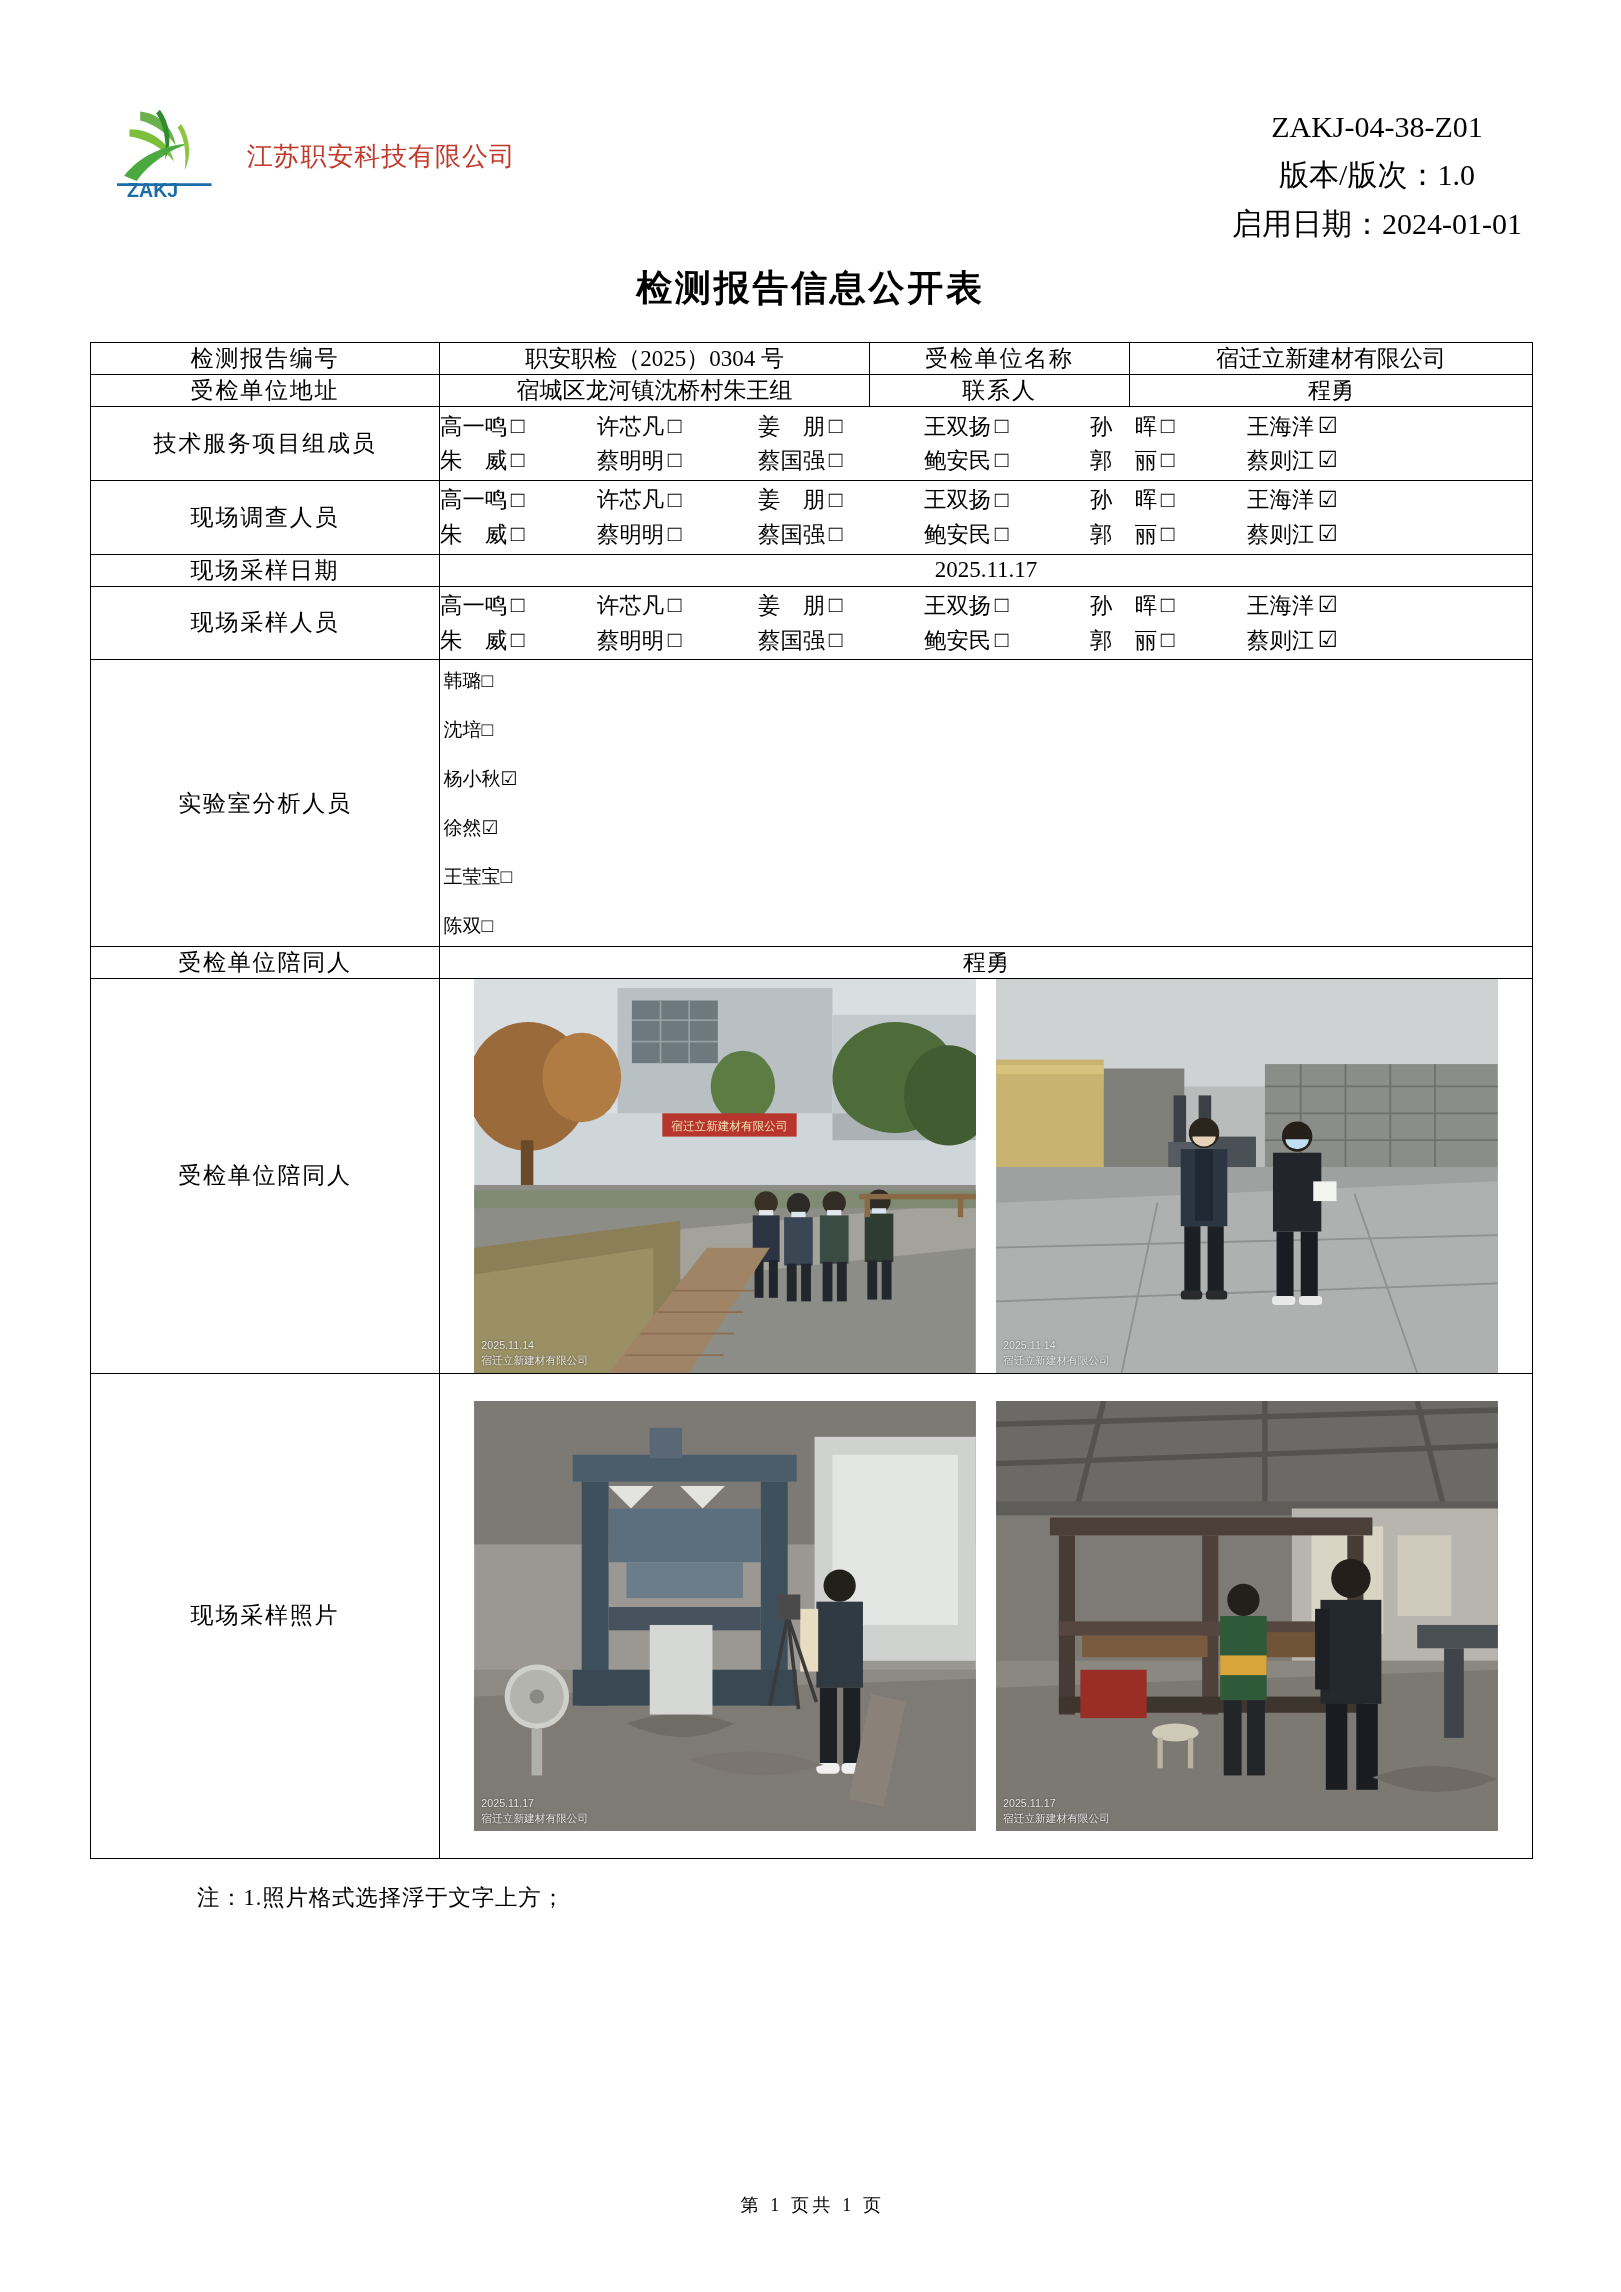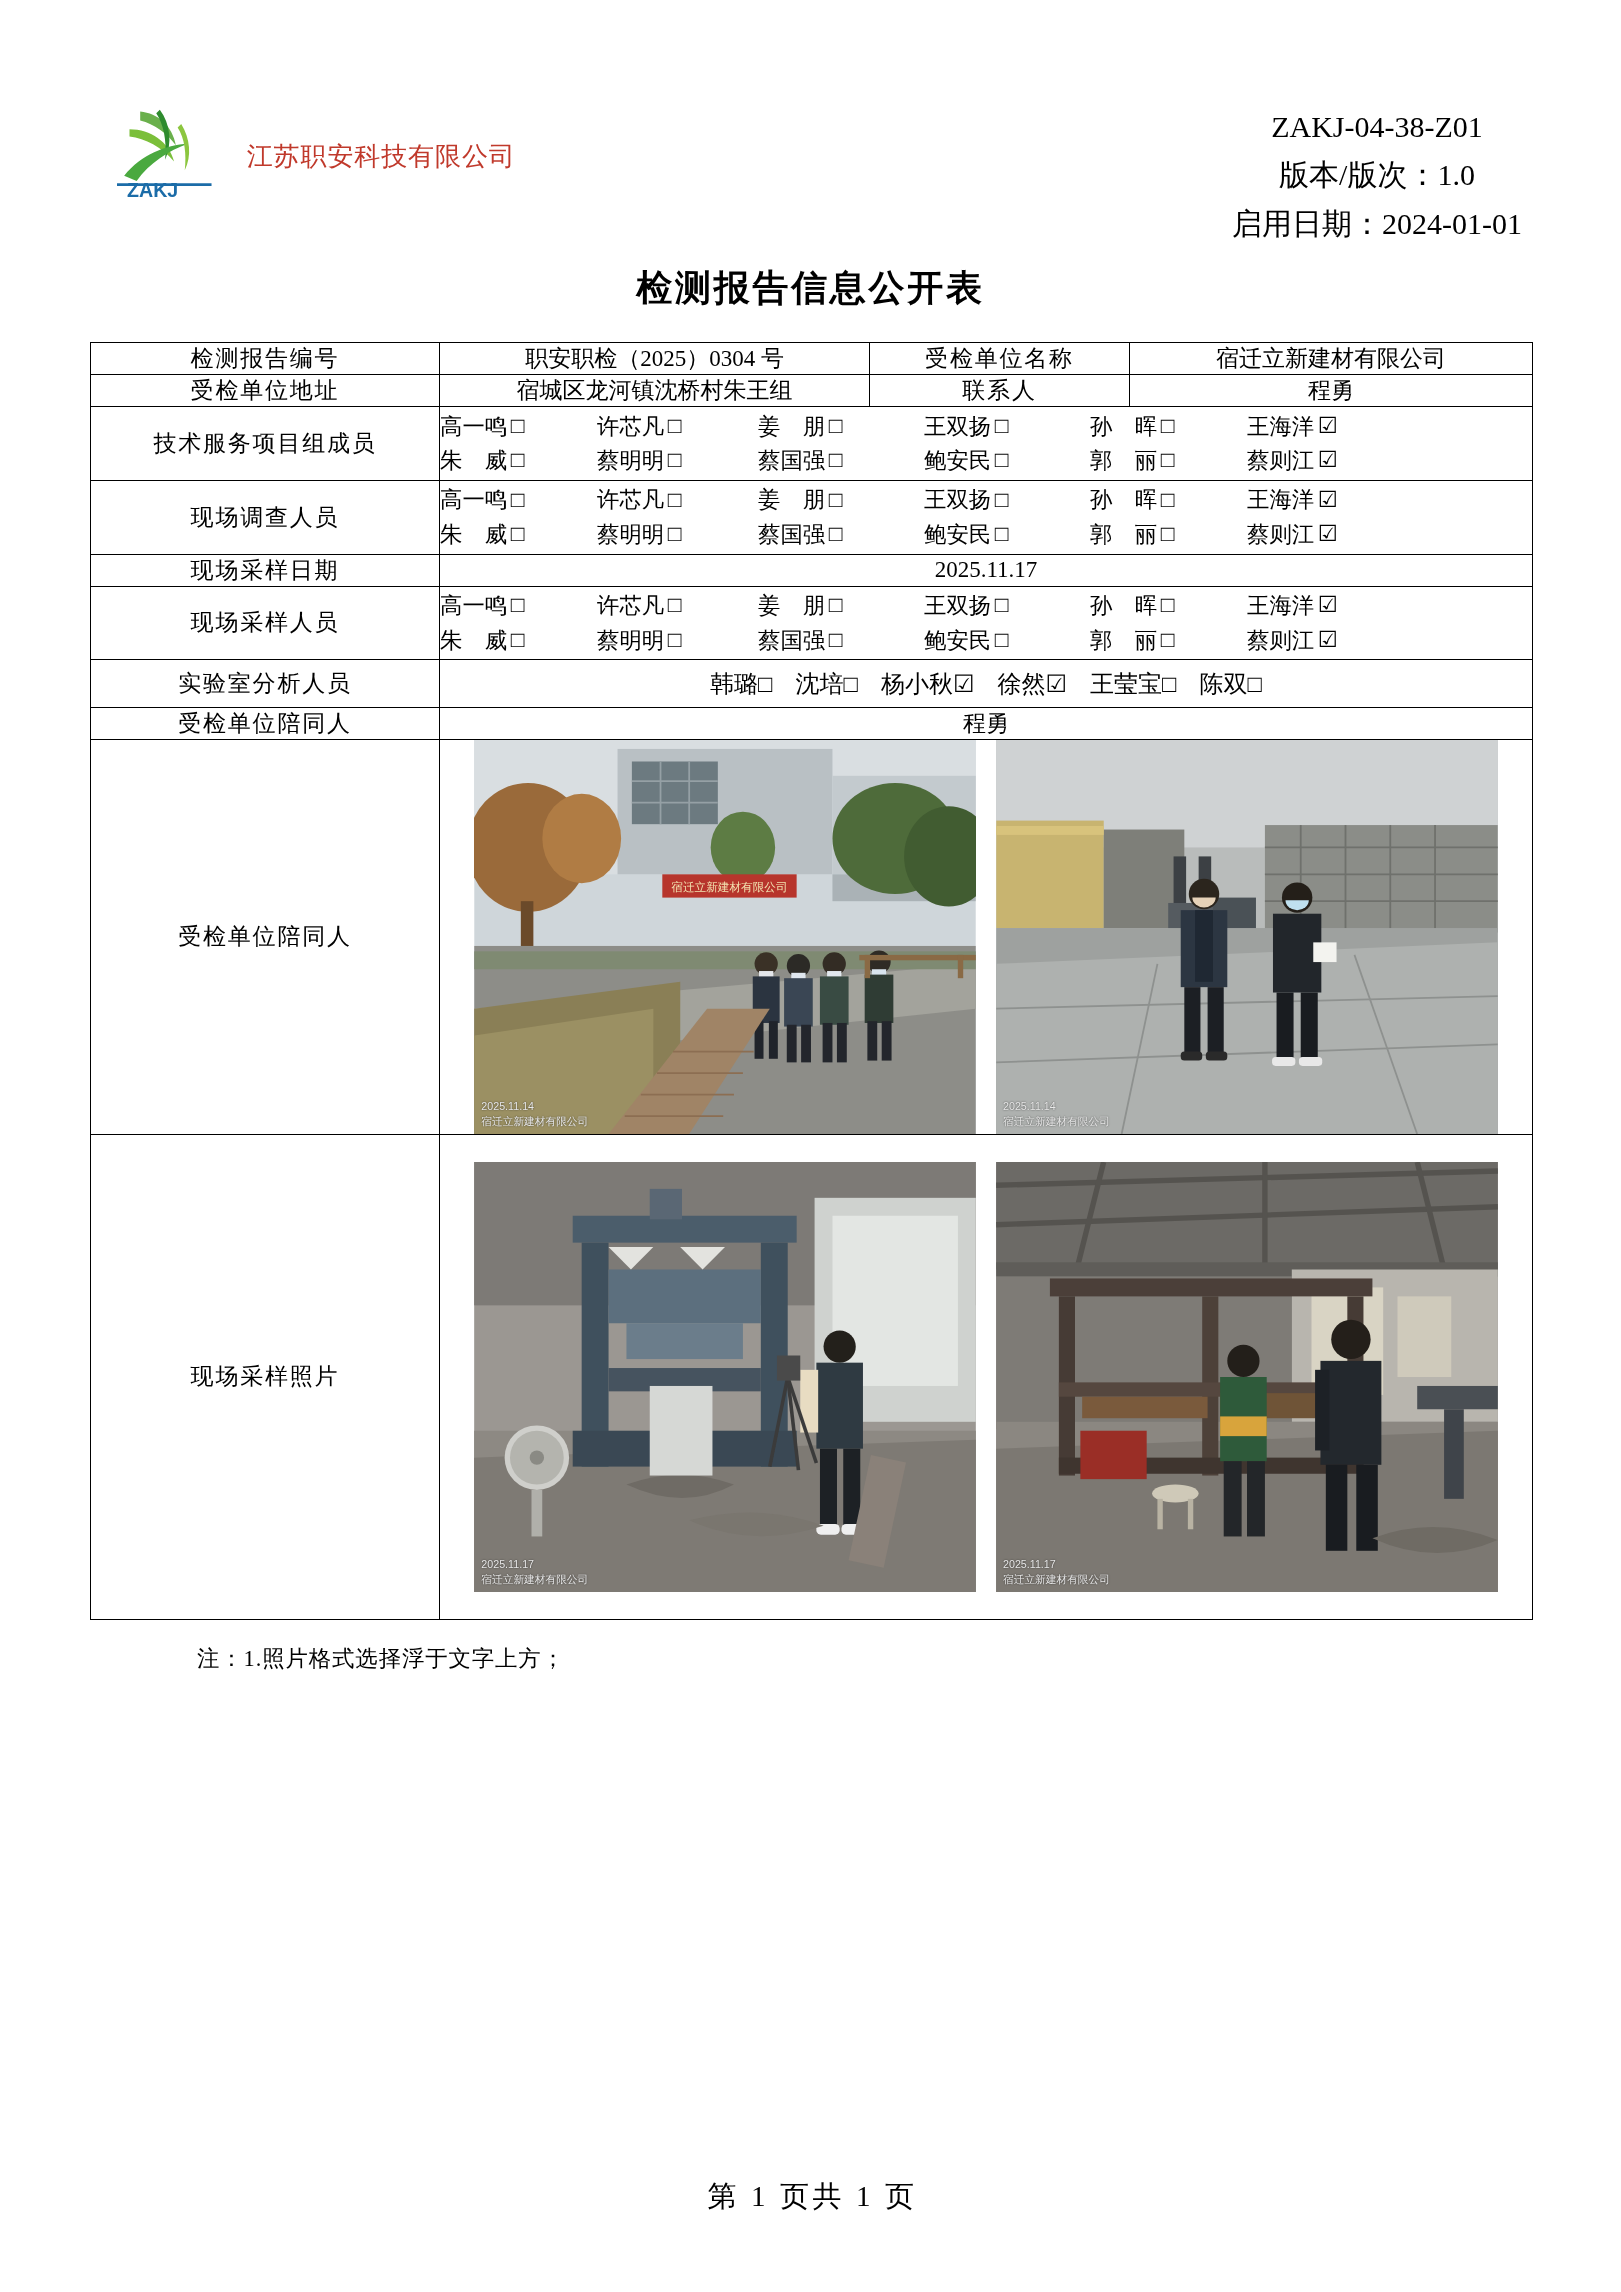--- a/index.html
+++ b/index.html
@@ -123,21 +123,22 @@
     justify-content: space-between;
     width: 68px;
   }
   
   .analysts {
     display: flex;
     align-items: flex-start;
     justify-content: center;
     gap: 23px;
     padding: 7.2px 3.6px;
-    font-size: 24px;
+    font-size: 19px;
+    flex-direction: column;
   }
   .analysts .unit { white-space: nowrap; }
   
   .photo-cell {
     height: 358px;
     padding: 9px 0;
   }
   .photos {
     display: flex;
     justify-content: center;
@@ -164,21 +165,21 @@
     margin: 23px 0 0 107px;
     font-size: 22.4px;
     letter-spacing: 0.9px;
   }
   .footer {
     position: absolute;
     left: 4px;
     right: 0;
     bottom: 76px;
     text-align: center;
-    font-size: 29px;
+    font-size: 18px;
     letter-spacing: 3.6px;
   }
 </style>
 </head>
 <body>
 
 <div class="page">
 
   <div class="header">
     <div class="header-left">

